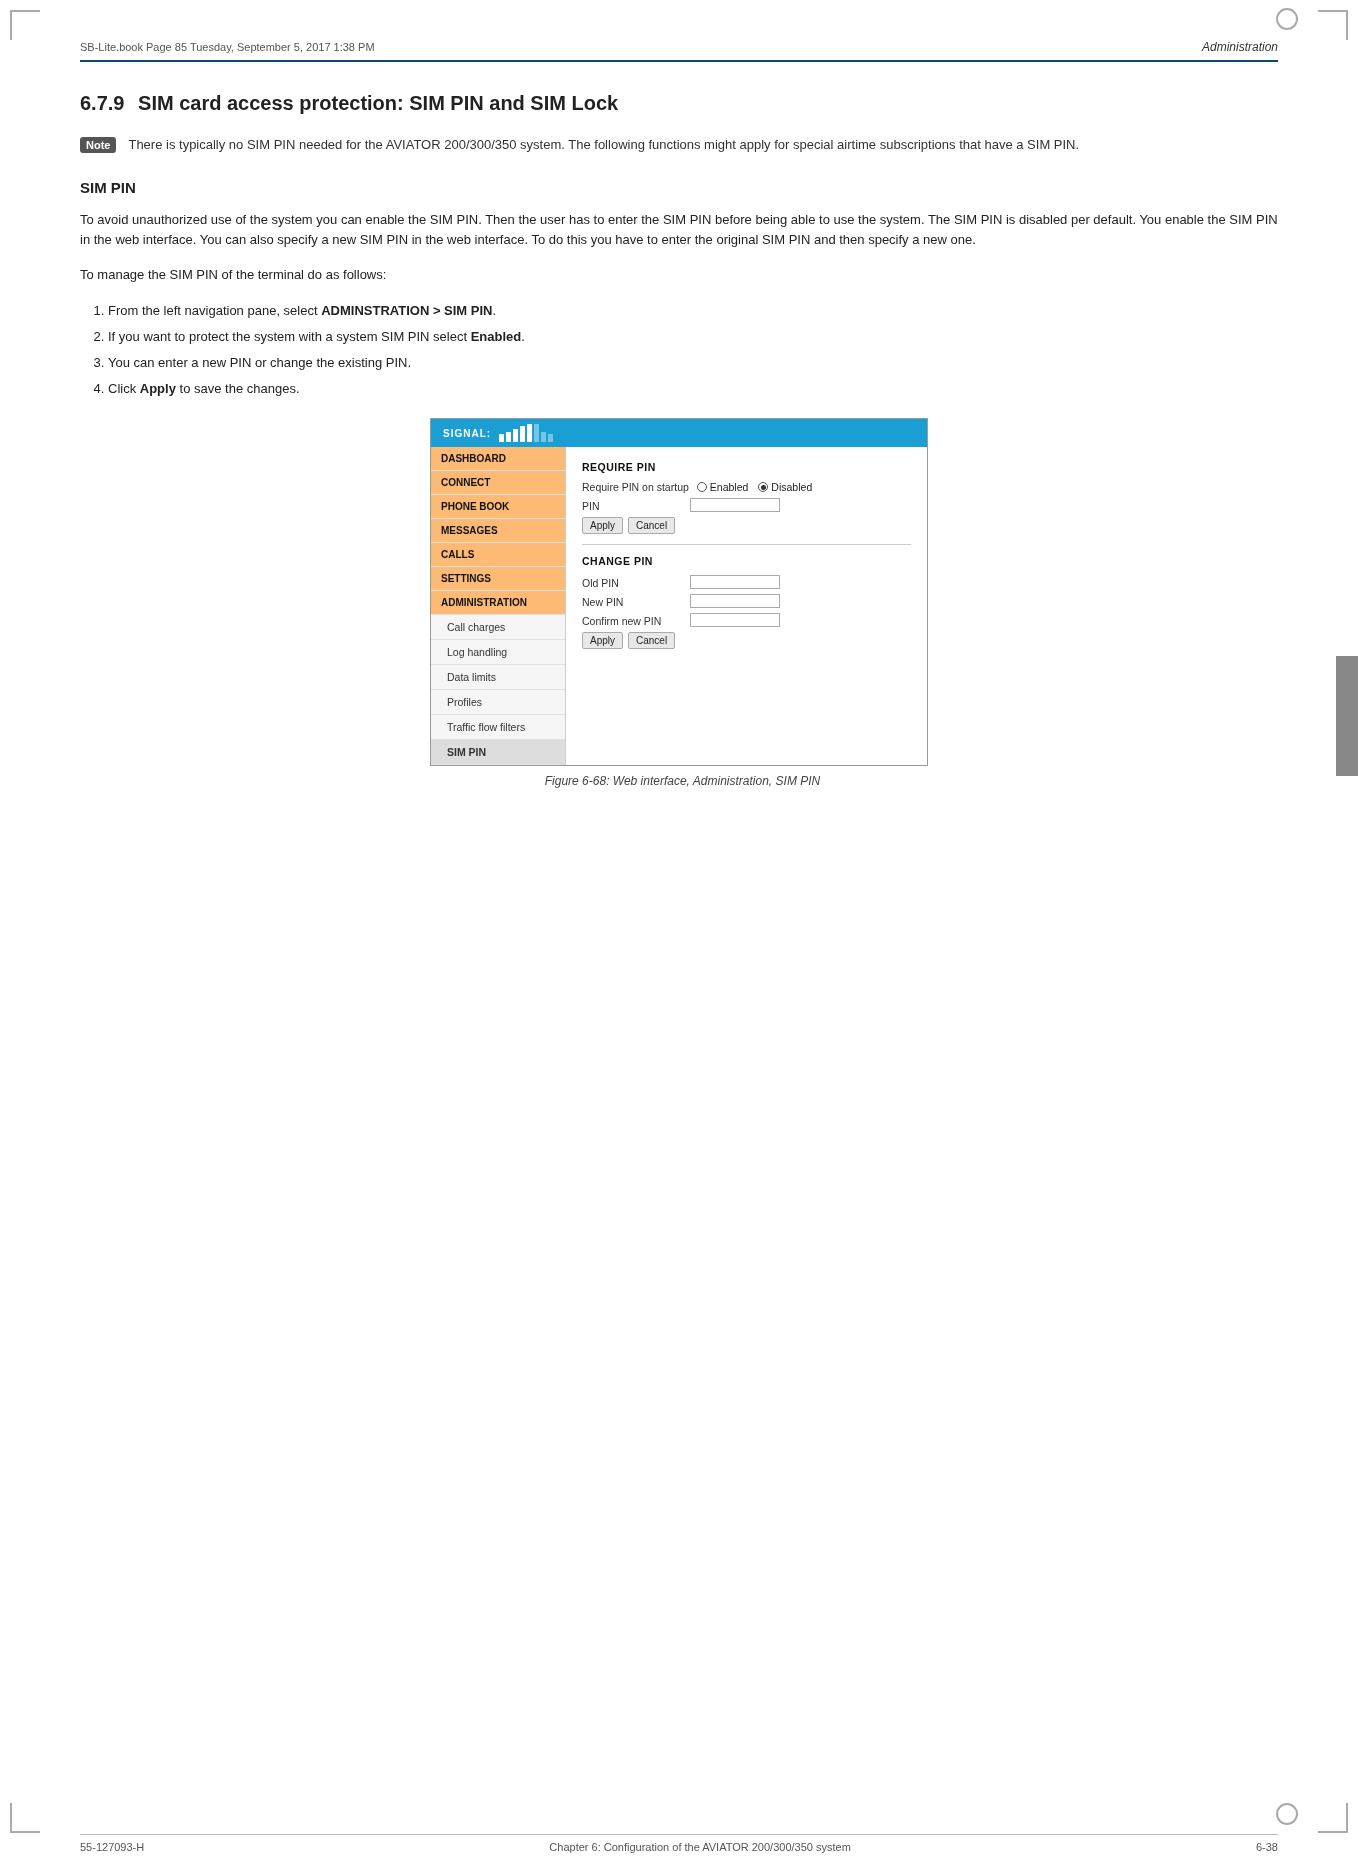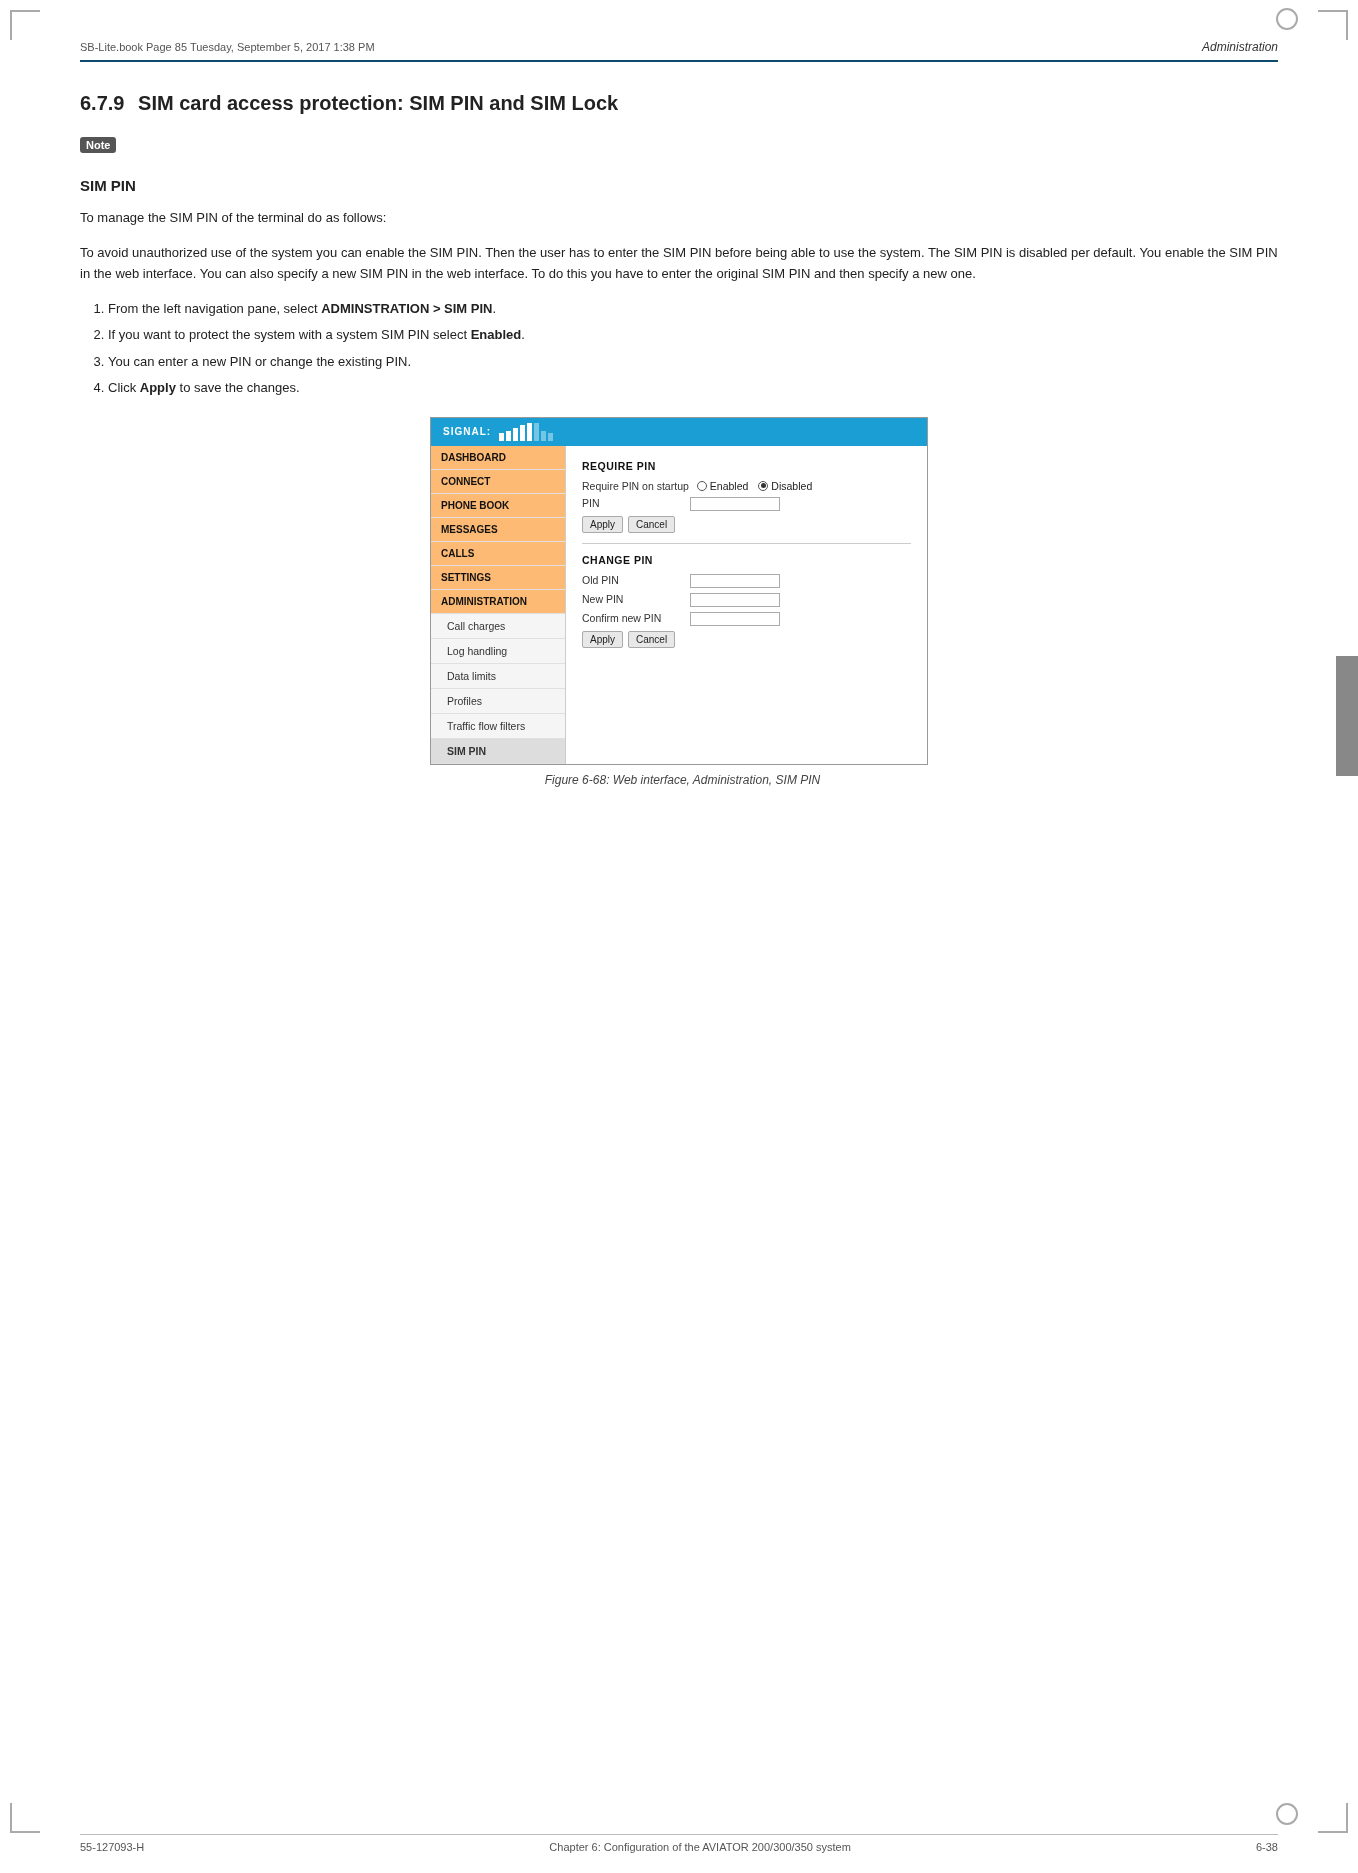--- a/index.html
+++ b/index.html
@@ -210,21 +210,21 @@
       font-size: 10.5px;
       font-weight: bold;
       text-transform: uppercase;
       letter-spacing: 0.5px;
       color: #111;
       margin-bottom: 8px;
     }
 
     .form-row {
       display: flex;
-      align-items: flex-start;
+      align-items: flex-end;
       margin-bottom: 5px;
       font-size: 10.5px;
       gap: 8px;
     }
     .form-label {
       color: #333;
       min-width: 100px;
       font-size: 10.5px;
     }
     .radio-group {
@@ -339,27 +339,28 @@
     <span class="page-header-right">Administration</span>
   </div>
 
   <div class="section-heading">
     <span class="section-num">6.7.9</span>
     <span>SIM card access protection: SIM PIN and SIM Lock</span>
   </div>
 
   <div class="note-box">
     <span class="note-badge">Note</span>
+    <span class="note-text">There is typically no SIM PIN needed for the AVIATOR 200/300/350 system. The following functions might apply for special airtime subscriptions that have a SIM PIN.</span>
   </div>
 
   <div class="sub-heading">SIM PIN</div>
 
+  <p class="body-text">To avoid unauthorized use of the system you can enable the SIM PIN. Then the user has to enter the SIM PIN before being able to use the system. The SIM PIN is disabled per default. You enable the SIM PIN in the web interface. You can also specify a new SIM PIN in the web interface. To do this you have to enter the original SIM PIN and then specify a new one.</p>
+
   <p class="body-text">To manage the SIM PIN of the terminal do as follows:</p>
-
-  <p class="body-text">To avoid unauthorized use of the system you can enable the SIM PIN. Then the user has to enter the SIM PIN before being able to use the system. The SIM PIN is disabled per default. You enable the SIM PIN in the web interface. You can also specify a new SIM PIN in the web interface. To do this you have to enter the original SIM PIN and then specify a new one.</p>
 
   <ol class="numbered-list">
     <li>From the left navigation pane, select <strong>ADMINSTRATION &gt; SIM PIN</strong>.</li>
     <li>If you want to protect the system with a system SIM PIN select <strong>Enabled</strong>.</li>
     <li>You can enter a new PIN or change the existing PIN.</li>
     <li>Click <strong>Apply</strong> to save the changes.</li>
   </ol>
 
   <div class="screenshot-container">
     <div class="web-mockup">

